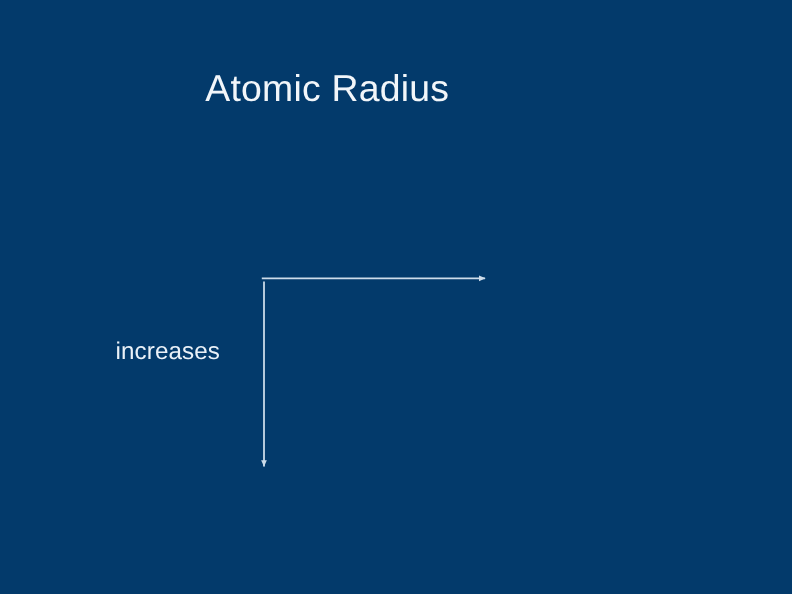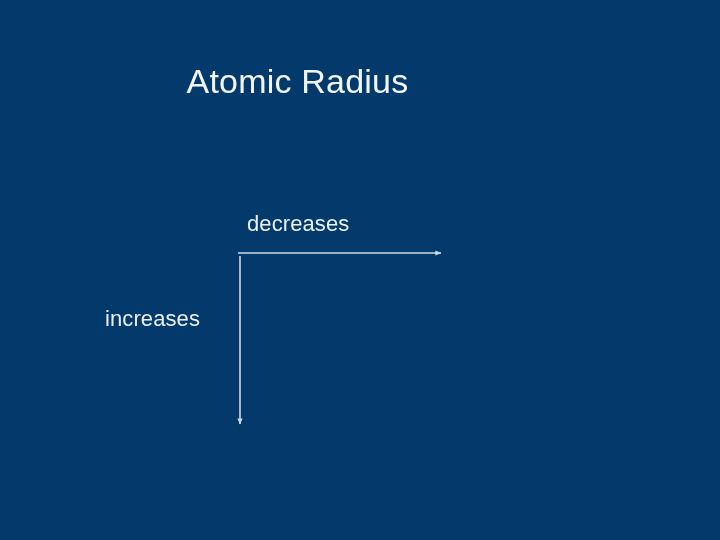--- a/index.html
+++ b/index.html
@@ -64,21 +64,20 @@
     pointer-events: none;
   }
 </style>
 </head>
 <body>
 
 <div class="slide">
 
   <div class="slide-title">Atomic Radius</div>
 
-  <div class="label label-decreases">decreases</div>
 
   <div class="label label-increases">increases</div>
 
   <svg class="arrow-layer" viewBox="0 0 720 540" width="720" height="540">
 
     <defs>
       <marker id="arrowRight" markerWidth="7" markerHeight="7" refX="5.6" refY="3" orient="auto" markerUnits="userSpaceOnUse">
         <path d="M0,0.4 L6,3 L0,5.6 Z" fill="#cddcea"></path>
       </marker>
       <marker id="arrowDown" markerWidth="7" markerHeight="7" refX="5.6" refY="3" orient="auto" markerUnits="userSpaceOnUse">

